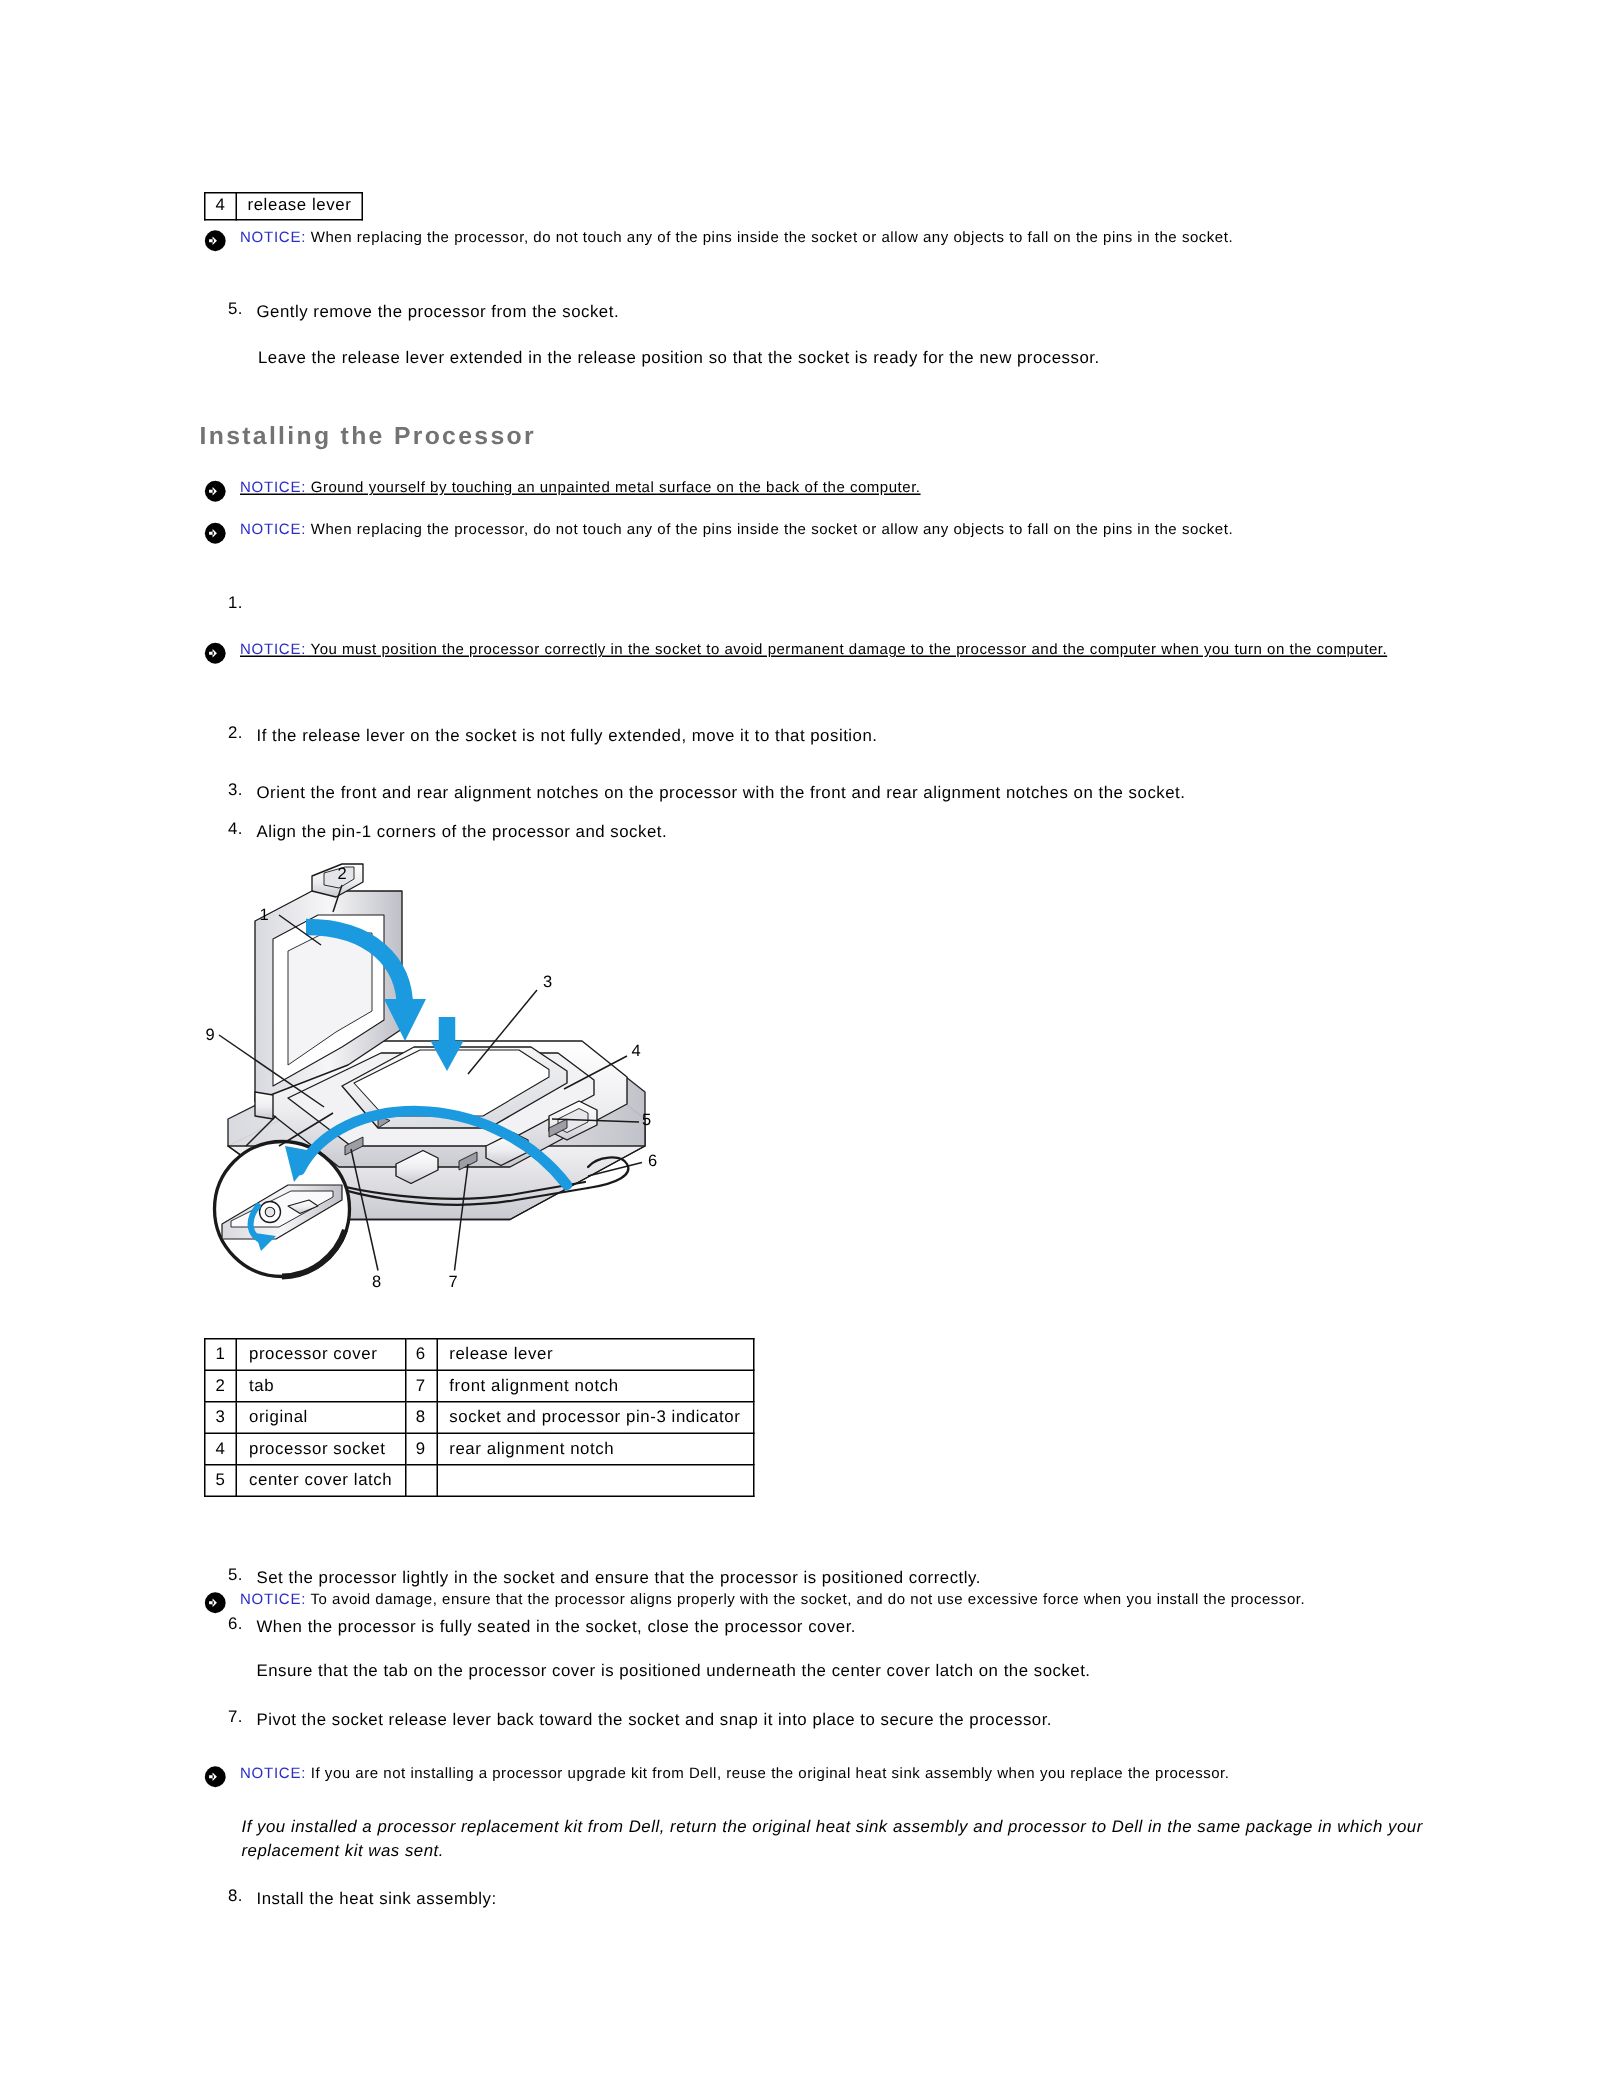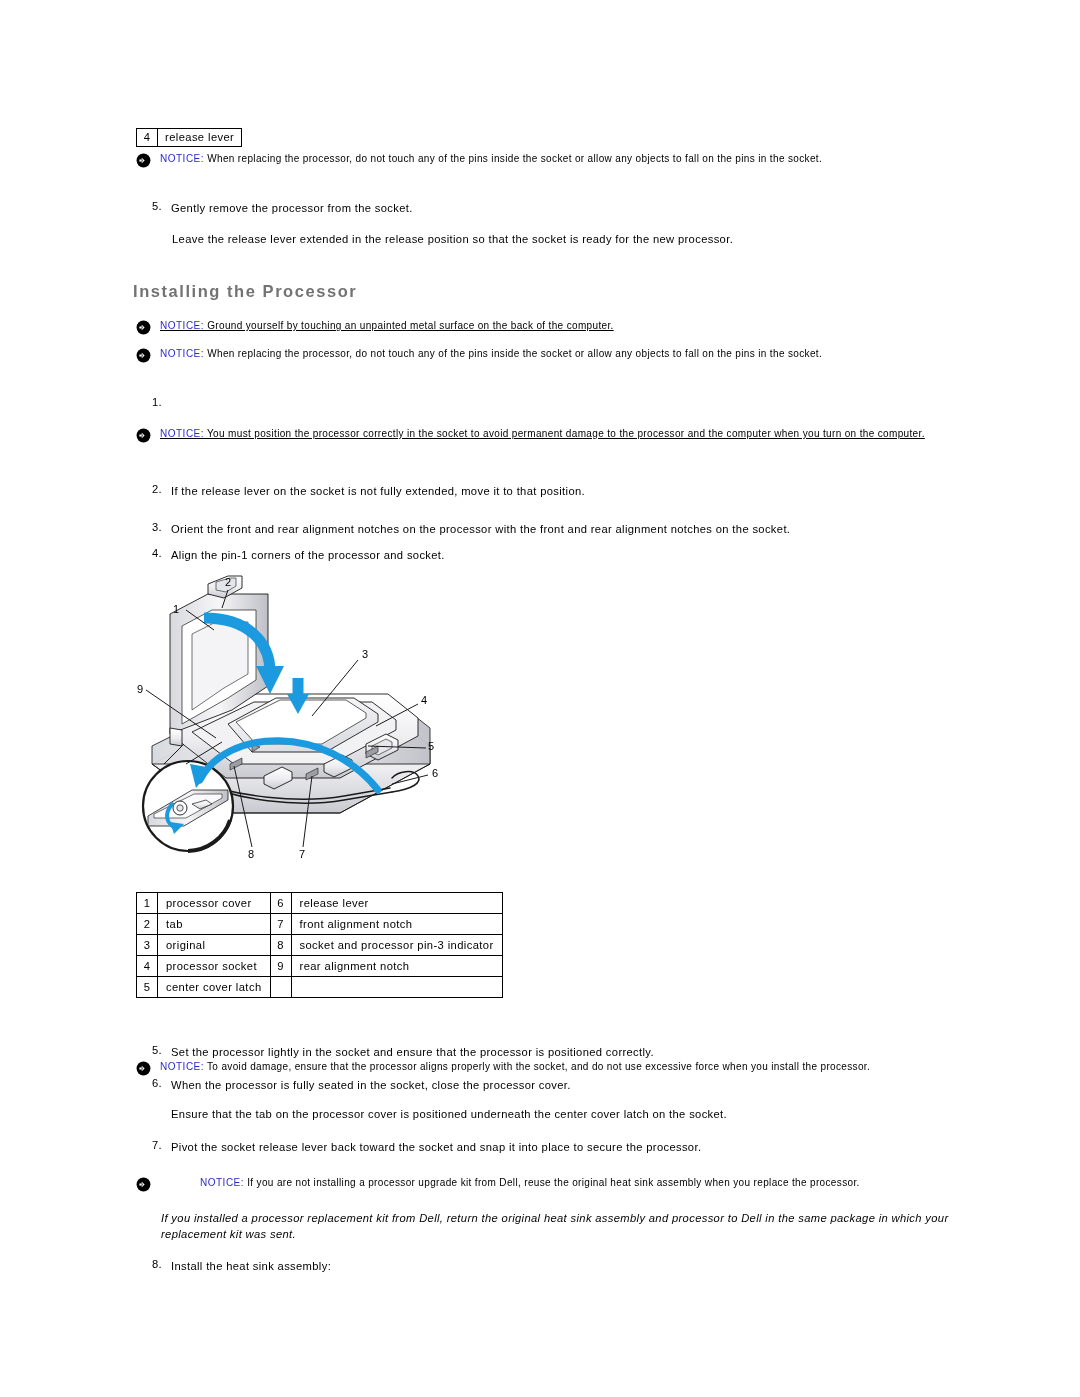--- a/index.html
+++ b/index.html
@@ -404,21 +404,21 @@
     <span class="t">When the processor is fully seated in the socket, close the processor cover.</span>
   </div>
 
   <div class="para" style="left:171px; top:1106px; width:790px;">Ensure that the tab on the processor cover is positioned underneath the center cover latch on the socket.</div>
 
   <div class="step" style="left:140px; top:1139px; width:800px;">
     <span class="n">7.</span>
     <span class="t">Pivot the socket release lever back toward the socket and snap it into place to secure the processor.</span>
   </div>
 
-  <div class="notice" style="left:136px; top:1176px; width:900px;gap:40px;">
+  <div class="notice" style="left:136px; top:1176px; width:900px;">
     <svg class="ico" viewBox="0 0 16 16">
       <circle cx="8" cy="8" r="7.4" fill="#000"></circle>
       <path d="M6.1 5.0 L6.1 11.0 L9.2 8.0 Z M3.6 6.9 L7.0 6.9 L7.0 9.1 L3.6 9.1 Z" fill="#fff"></path>
     </svg>
     <div class="body"><span class="kw">NOTICE:</span><span> If you are not installing a processor upgrade kit from Dell, reuse the original heat sink assembly when you replace the processor.</span></div>
   </div>
 
   <div class="para" style="left:161px; top:1210px; width:800px;font-style:italic;">If you installed a processor replacement kit from Dell, return the original heat sink assembly and processor to Dell in the same package in which your replacement kit was sent.</div>
 
   <div class="step" style="left:140px; top:1258px; width:760px;">

